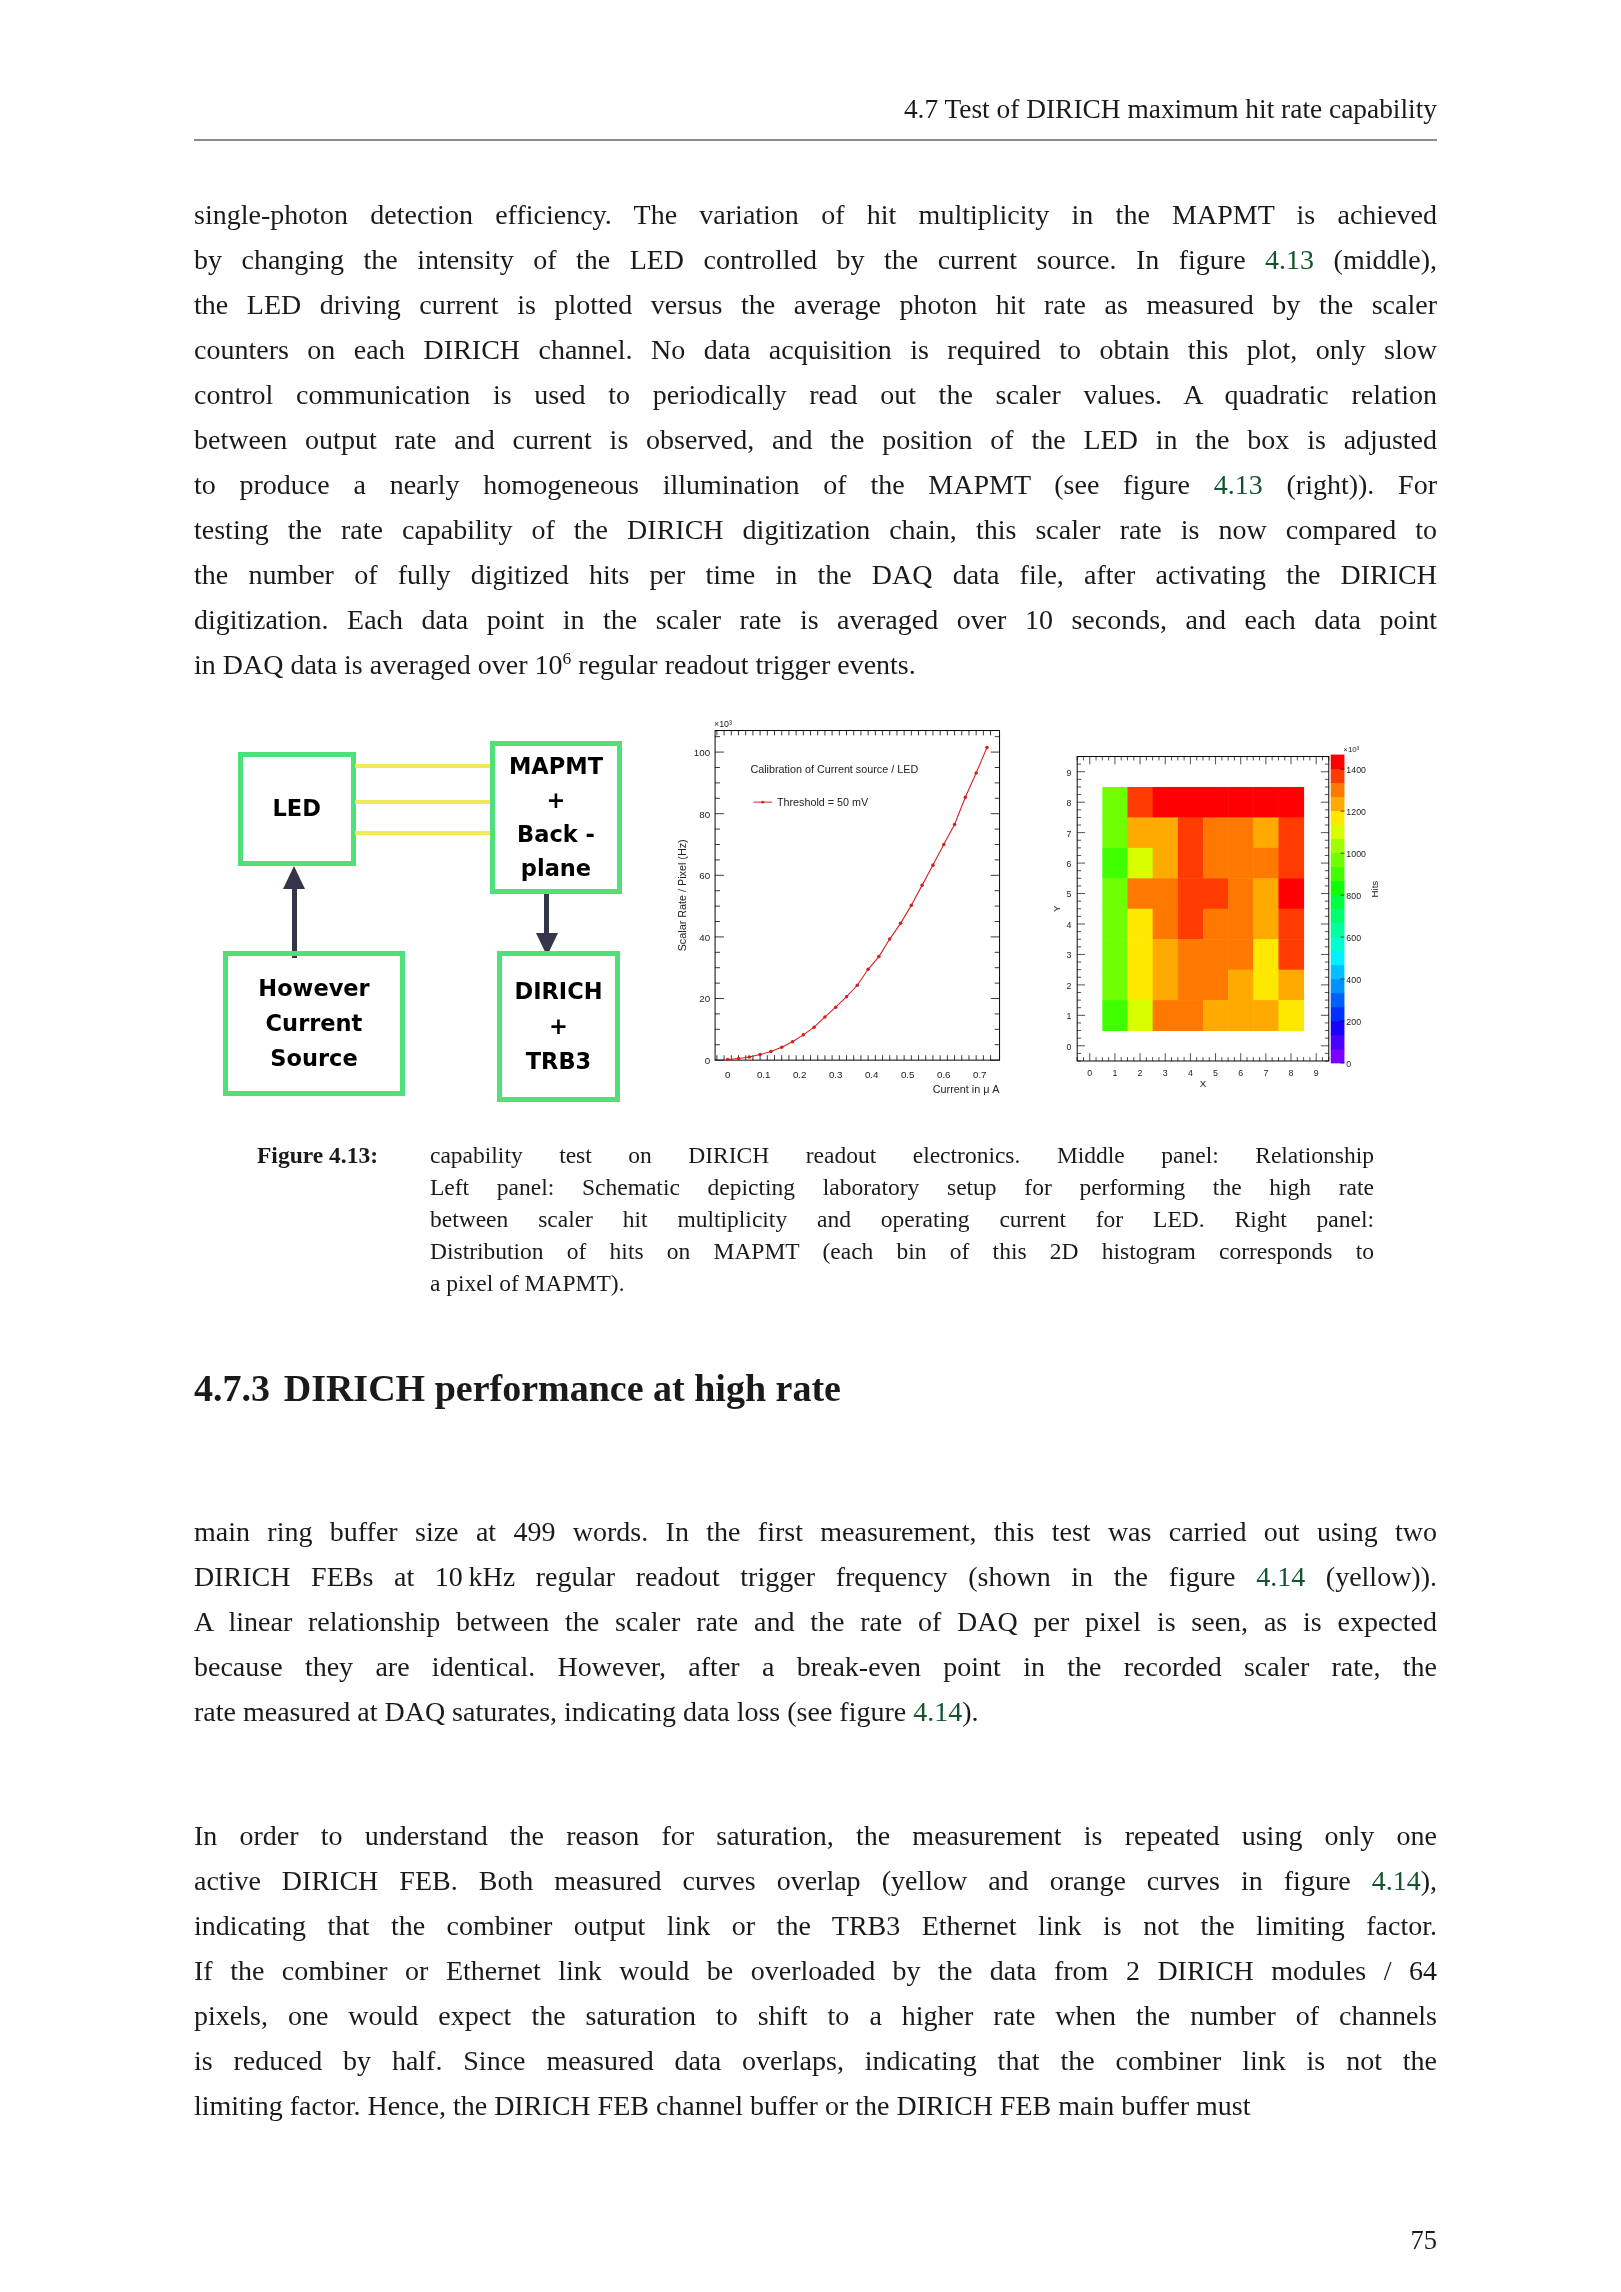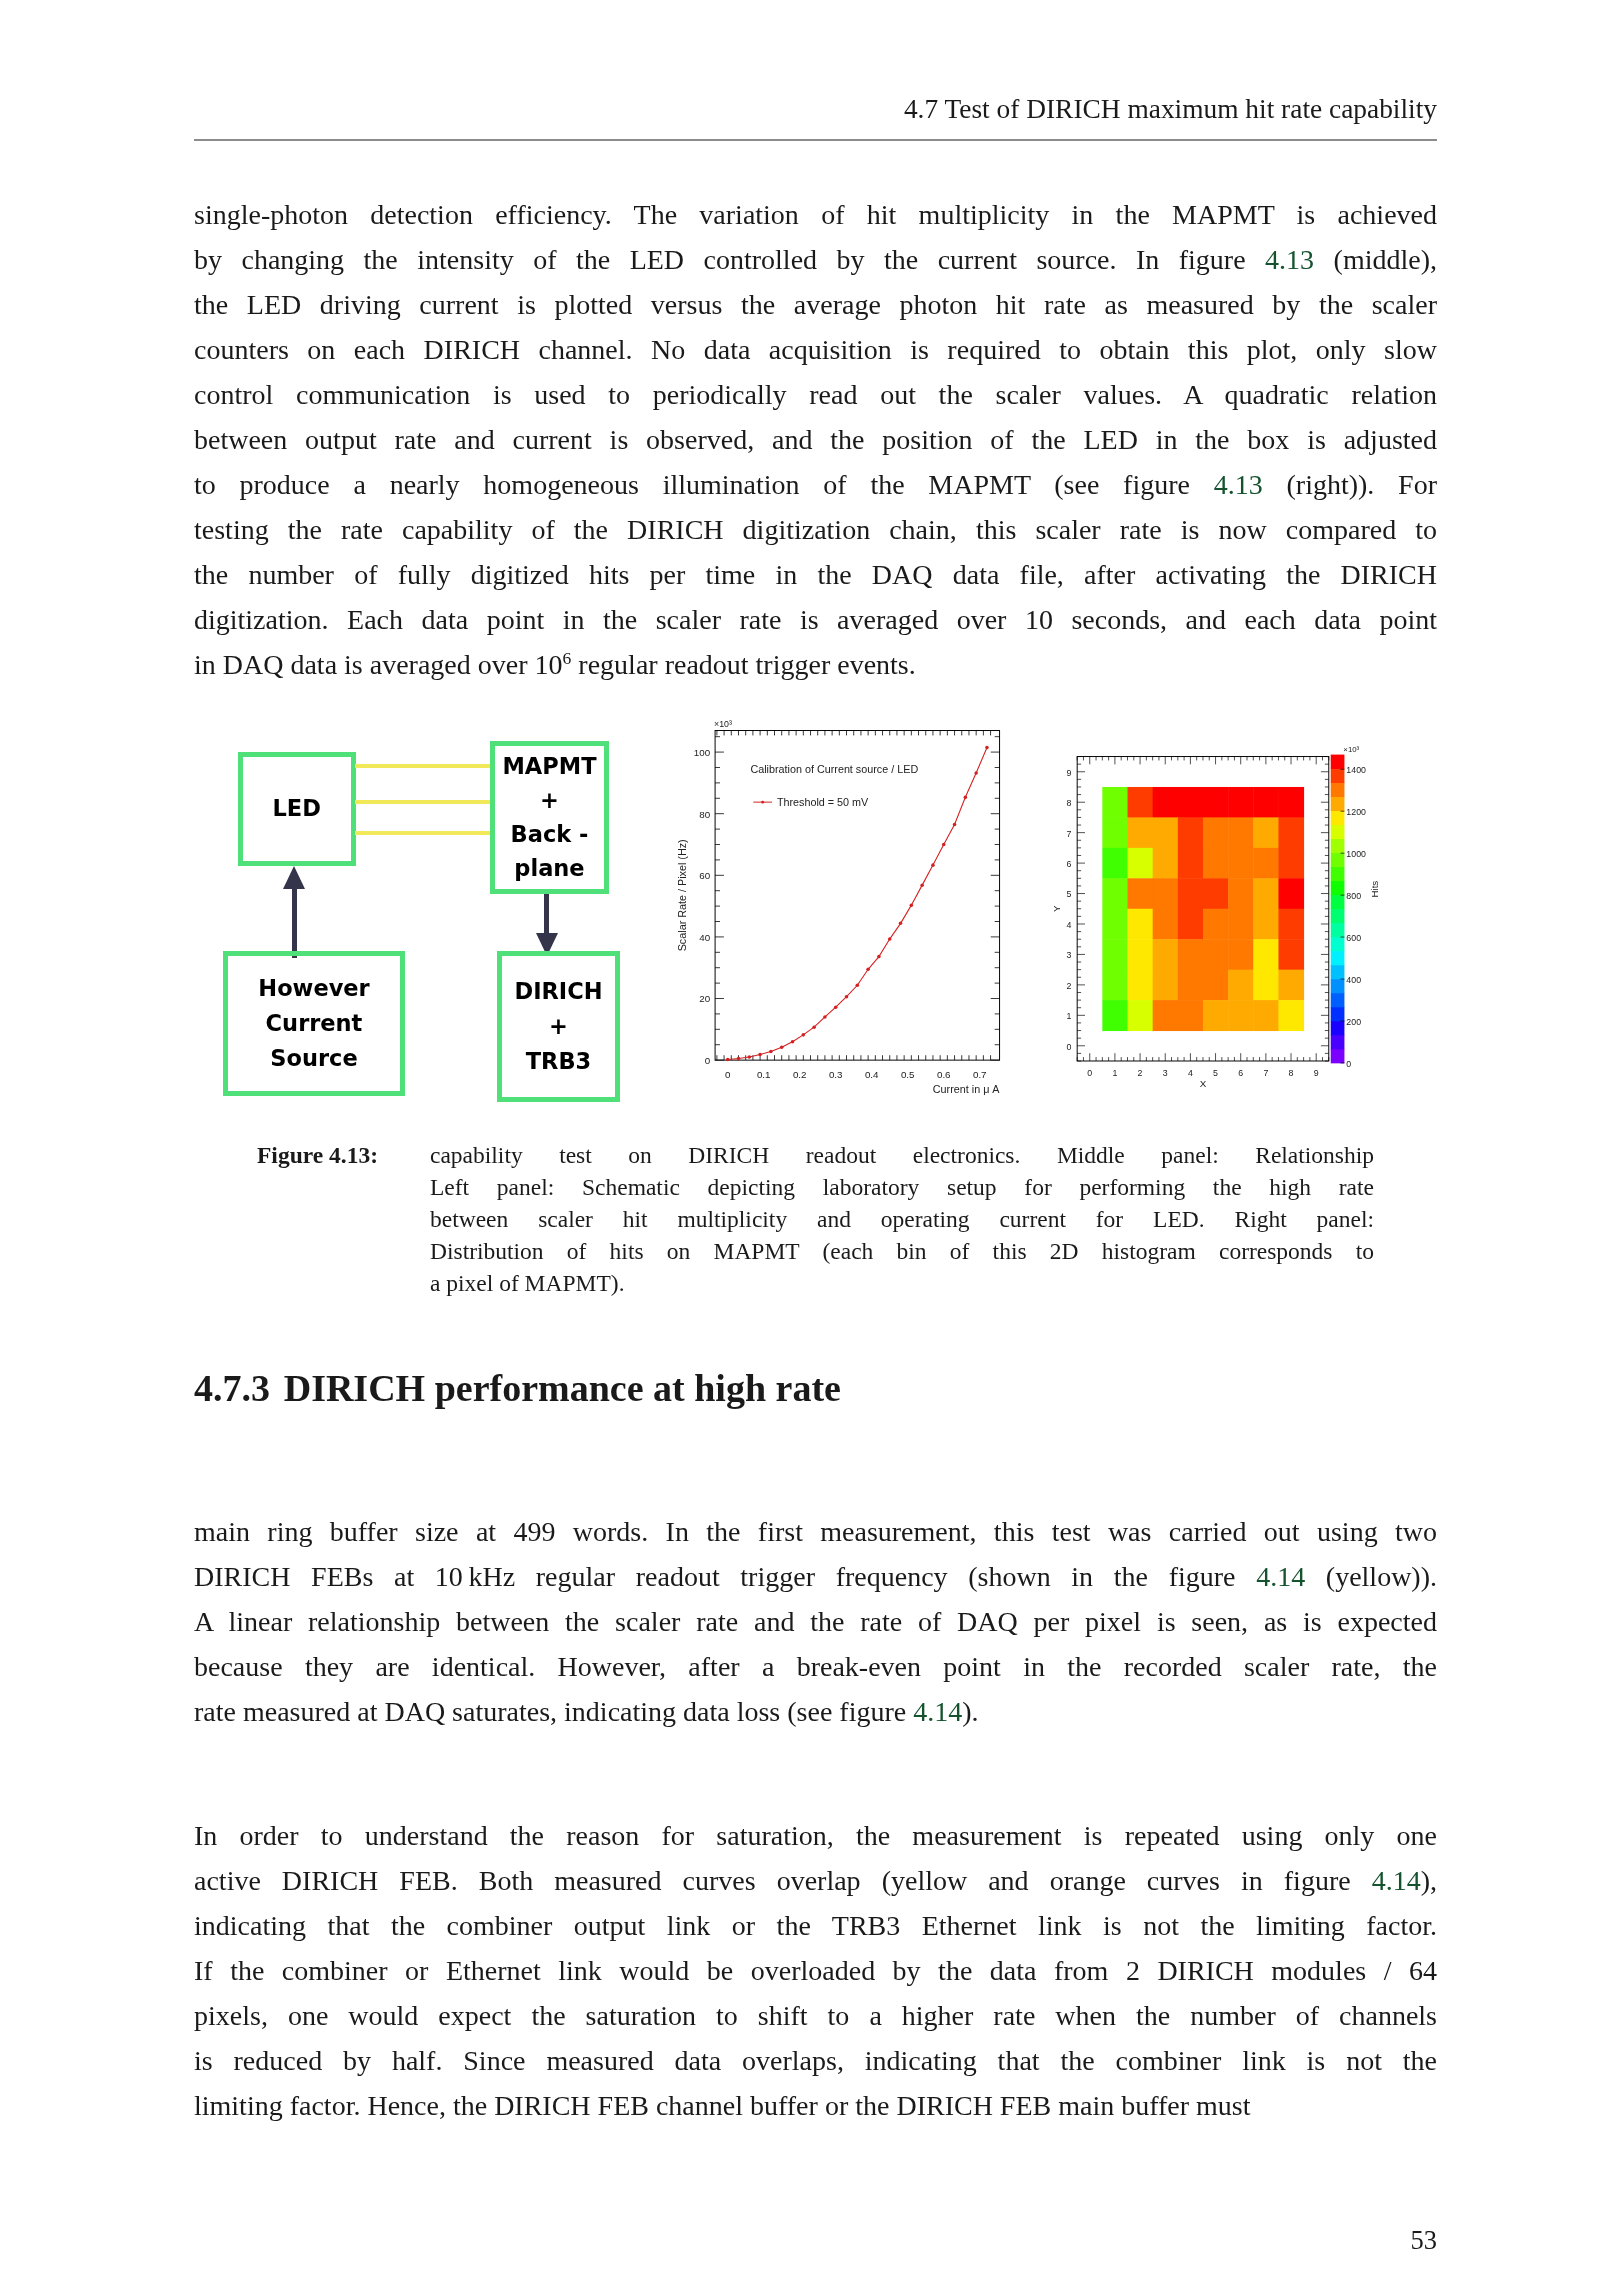--- a/index.html
+++ b/index.html
@@ -58,21 +58,21 @@
     <span class="line last">in DAQ data is averaged over 10<sup>6</sup> regular readout trigger events.</span>
   </div>
 
 <div class="schem">
   <div class="sbox" style="left:14.7px; top:14.7px; width:118px; height:114px;">
     <span>LED</span>
   </div>
   <div class="beam" style="left:132px; top:27.4px; width:135px;"></div>
   <div class="beam" style="left:132px; top:63px; width:135px;"></div>
   <div class="beam" style="left:132px; top:94px; width:137px;"></div>
-  <div class="sbox" style="left:267px; top:3.9px; width:119px; height:153px; line-height:34px;">
+  <div class="sbox" style="left:267px; top:3.9px; width:132px; height:153px; line-height:34px;">
     <div>
       <div>MAPMT</div>
       <div>+</div>
       <div>Back -</div>
       <div>plane</div>
     </div>
   </div>
 
   <div class="arrow-shaft" style="left:69px; top:152px; height:69px;"></div>
   <div class="arrow-head" style="left:60px; top:129px; border-bottom:23.5px solid #34354a;"></div>
@@ -588,14 +588,14 @@
 <div class="para" id="p3" style="top:1813px;">
     <span class="line">In order to understand the reason for saturation, the measurement is repeated using only one</span>
     <span class="line">active DIRICH FEB. Both measured curves overlap (yellow and orange curves in figure <span class="ref">4.14</span>),</span>
     <span class="line">indicating that the combiner output link or the TRB3 Ethernet link is not the limiting factor.</span>
     <span class="line">If the combiner or Ethernet link would be overloaded by the data from 2 DIRICH modules / 64</span>
     <span class="line">pixels, one would expect the saturation to shift to a higher rate when the number of channels</span>
     <span class="line">is reduced by half.  Since measured data overlaps, indicating that the combiner link is not the</span>
     <span class="line last">limiting factor. Hence, the DIRICH FEB channel buffer or the DIRICH FEB main buffer must</span>
   </div>
 
-<div class="page-number">53</div>
+<div class="page-number">75</div>
 
 
 </body></html>

